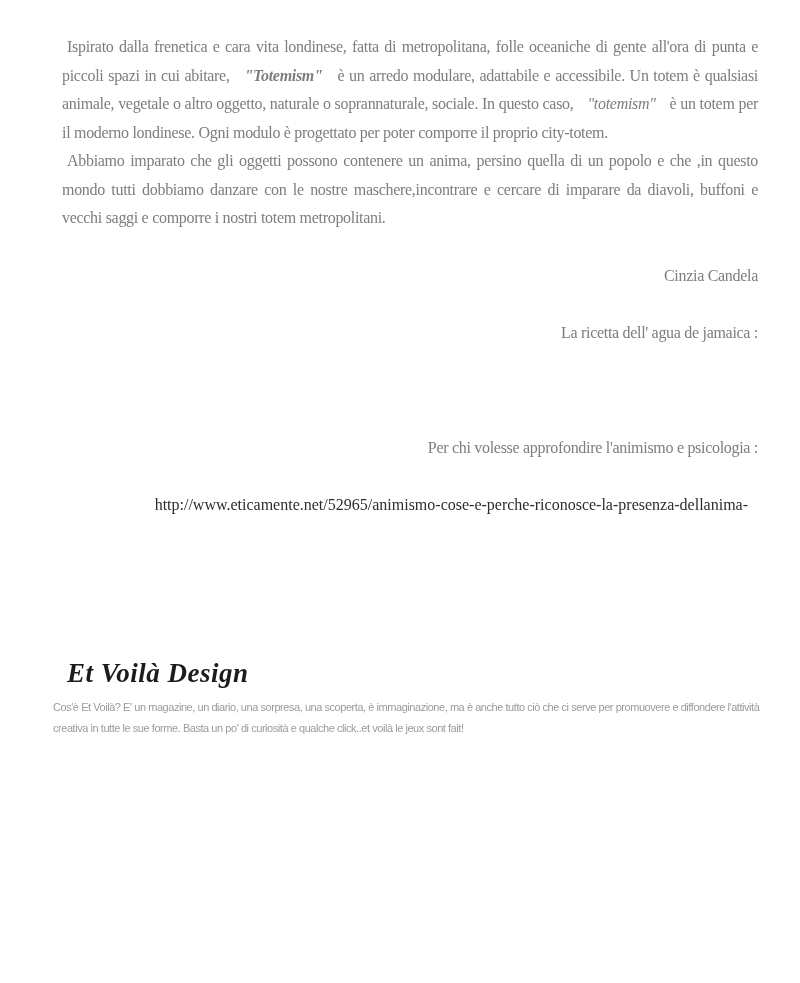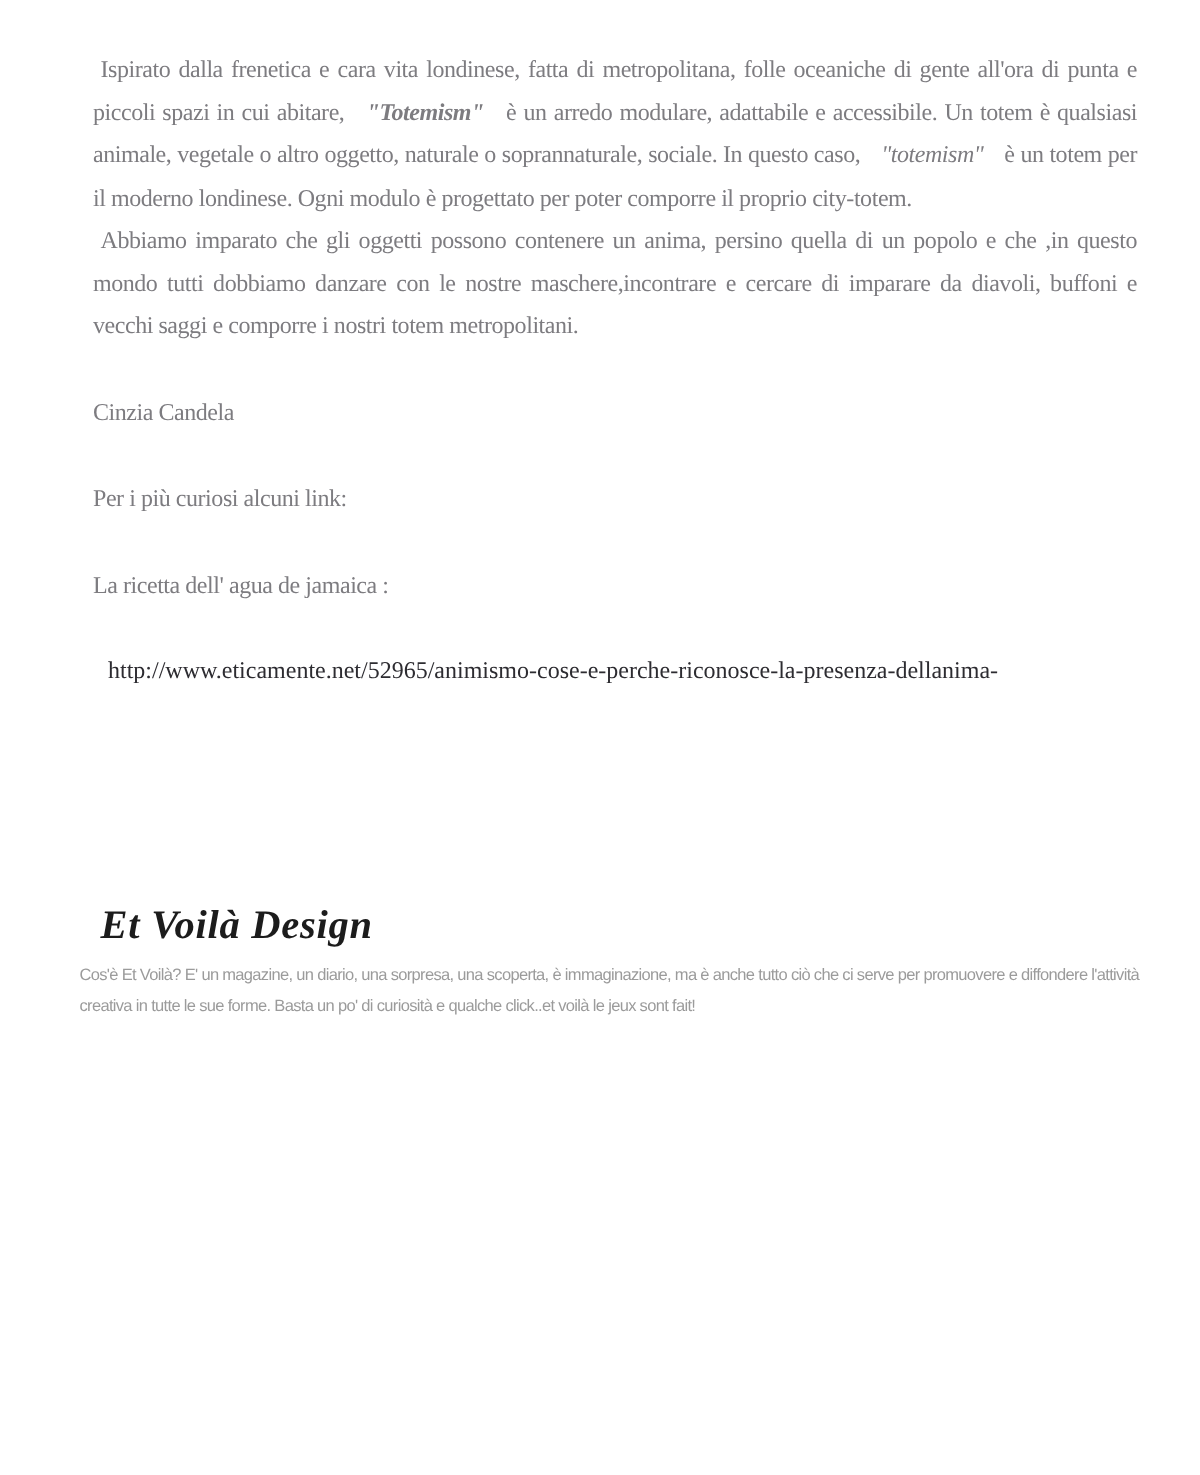--- a/index.html
+++ b/index.html
@@ -14,21 +14,21 @@
 
   
   .article {
     margin: 0 42px;
     color: #7d7c80;
     font-size: 16px;
     line-height: 28.5px;
     letter-spacing: -0.3px;
   }
   .article p { text-align: justify; }
-  .article p.single { text-align: left; }
+  .article p.single { text-align: right; }
   .article p + p { margin-top: 29px; }
   .article p.gap-before { margin-top: 86px; }
   .bi { font-weight: bold; font-style: italic; }
   .it { font-style: italic; }
   .article a {
     color: #2d2c31;
     text-decoration: none;
     letter-spacing: 0;
     cursor: pointer;
   }
@@ -63,26 +63,26 @@
 <div class="page">
 
   <article class="article">
 
     <p class="lead"><span>Ispirato dalla frenetica e cara vita londinese, fatta di metropolitana, folle oceaniche di gente all'ora di punta e  piccoli spazi in cui abitare, </span><span class="bi">"Totemism"</span><span> è un arredo modulare, adattabile e accessibile. Un totem è qualsiasi animale, vegetale o altro oggetto, naturale o soprannaturale, sociale. In questo caso, </span><span class="it">"totemism"</span><span> è un totem per il moderno londinese. Ogni modulo è progettato per poter comporre il proprio city-totem.</span><br>
       <span>Abbiamo imparato che gli oggetti possono contenere un anima, persino quella di un popolo e che ,in questo mondo tutti dobbiamo danzare con le nostre maschere,incontrare e cercare di imparare da diavoli, buffoni e vecchi saggi e comporre i nostri totem metropolitani.</span>
     </p>
 
     <p class="single">Cinzia Candela</p>
 
-    <p class="single">Per i più curiosi alcuni link:</p>
 
 
     <p class="single">La ricetta dell' agua de jamaica :</p>
 
 
+    <p class="single gap-before">Per chi volesse approfondire l'animismo e psicologia :</p>
 
     <p class="single"><a><span>http://www.eticamente.net/52965/animismo-cose-e-perche-riconosce-la-presenza-dellanima-</span><br></a></p>
 
   </article>
 
   <footer class="footer">
     <h2 class="brand">Et Voilà Design</h2>
     <p class="about">Cos'è Et Voilà? E' un magazine, un diario, una sorpresa, una scoperta, è immaginazione, ma è anche tutto ciò che ci serve per promuovere e diffondere l'attività creativa in tutte le sue forme. Basta un po' di curiosità e qualche click..et voilà le jeux sont fait!</p>
   </footer>
 

